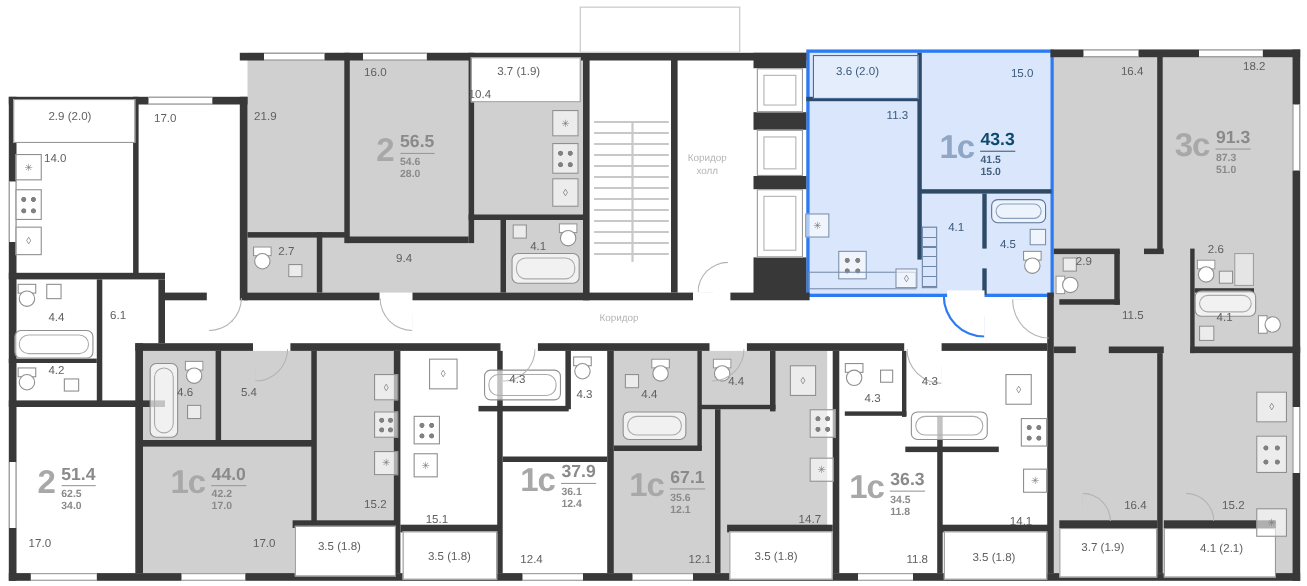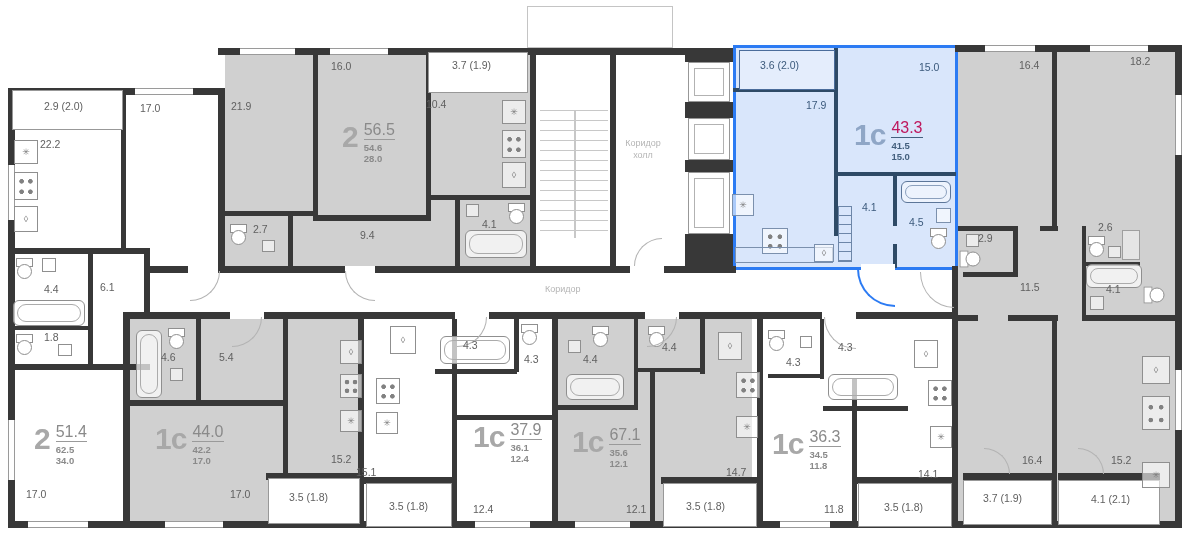--- a/index.html
+++ b/index.html
@@ -12,24 +12,24 @@
   .tb{position:absolute;border:1.5px solid #989898;background:#fff}
   .tb.inb{border-color:#4a6c9b;background:#e4edfc}
   .shaft i{position:absolute;left:5px;top:5px;right:5px;bottom:5px;border:1px solid #b2b2b2}
   .ol{position:absolute;border:1px solid #9f9f9f;background:rgba(255,255,255,.45)}
   .rlab{position:absolute;font-size:10.5px;line-height:1;color:#5f5f5f;white-space:nowrap}
   .rlab.bl{color:#3c5a7c}
   .rlab.lt{color:#b5b5b5;font-size:9px;text-align:center;line-height:1.3}
   .apt{position:absolute;display:flex;gap:6px;align-items:flex-start;line-height:1}
   .apt .t{font-size:30px;font-weight:700;color:#a8a8a8;letter-spacing:-1px}
   .apt .fr{display:flex;flex-direction:column}
-  .apt .tot{font-size:16px;font-weight:400;color:#8a8a8a;border-bottom:1.5px solid #9a9a9a;padding-bottom:1px;margin-bottom:2px}
+  .apt .tot{font-size:16px;font-weight:700;color:#8a8a8a;border-bottom:1.5px solid #9a9a9a;padding-bottom:1px;margin-bottom:2px}
   .apt .s{font-size:9.5px;font-weight:700;color:#8a8a8a;line-height:1.2}
   .apt.bl .t{color:#8fa6c6}
-  .apt.bl .tot{color:#be185d;border-color:#44607e}
+  .apt.bl .tot{color:#0c4a6e;border-color:#44607e}
   .apt.bl .s{color:#44607e}
   .sel{position:absolute;background:#d9e6fb;border:3px solid #2c7bf3}
   .tub{position:absolute;border:1.5px solid #8f8f8f;border-radius:6px;background:rgba(255,255,255,.7)}
   .tub i{position:absolute;left:3px;top:3px;right:3px;bottom:3px;border:1px solid #ababab;border-radius:9px}
   .tub.bl{border-color:#5c7699;background:#edf3fd}
   .tub.bl i{border-color:#8ba0bd}
   .wc{position:absolute;width:15px;height:20px}
   .wc:before{content:"";position:absolute;left:0;top:0;width:100%;height:7px;border:1px solid #8f8f8f;background:#fff}
   .wc:after{content:"";position:absolute;left:1px;top:6px;width:13px;height:13px;border:1px solid #8f8f8f;border-radius:50%;background:#fff}
   .wc.h{transform:rotate(-90deg)}
@@ -314,59 +314,59 @@
   <i class="door br" style="left:647px;top:317px;width:30px;height:30px"></i>
   <i class="door bl" style="left:824px;top:317px;width:32px;height:32px"></i>
   <i class="door bl" style="left:920px;top:272px;width:34px;height:36px"></i>
   <i class="door tr" style="left:984px;top:448px;width:26px;height:26px"></i>
   <i class="door tr" style="left:1078px;top:448px;width:26px;height:26px"></i>
 
   <i class="gap" style="left:861px;top:264px;width:34px;height:8px"></i>
   <i class="door bl blu" style="left:857px;top:269px;width:38px;height:38px"></i>
 
   <div class="rlab" style="left:44px;top:101px">2.9 (2.0)</div>
-  <div class="rlab" style="left:40px;top:139px">22.2</div>
+  <div class="rlab" style="left:40px;top:139px">14.0</div>
   <div class="rlab" style="left:140px;top:103px">17.0</div>
   <div class="rlab" style="left:44px;top:284px">4.4</div>
   <div class="rlab" style="left:100px;top:282px">6.1</div>
-  <div class="rlab" style="left:44px;top:332px">1.8</div>
+  <div class="rlab" style="left:44px;top:332px">4.2</div>
   <div class="rlab" style="left:26px;top:489px">17.0</div>
 
   <div class="rlab" style="left:231px;top:101px">21.9</div>
   <div class="rlab" style="left:331px;top:61px">16.0</div>
-  <div class="rlab" style="left:426px;top:99px">10.4</div>
+  <div class="rlab" style="left:426px;top:81px">10.4</div>
   <div class="rlab" style="left:452px;top:60px">3.7 (1.9)</div>
   <div class="rlab" style="left:253px;top:224px">2.7</div>
   <div class="rlab" style="left:360px;top:230px">9.4</div>
   <div class="rlab" style="left:482px;top:219px">4.1</div>
 
   <div class="rlab bl" style="left:760px;top:60px">3.6 (2.0)</div>
   <div class="rlab bl" style="left:919px;top:62px">15.0</div>
-  <div class="rlab bl" style="left:806px;top:100px">17.9</div>
+  <div class="rlab bl" style="left:806px;top:100px">11.3</div>
   <div class="rlab bl" style="left:862px;top:202px">4.1</div>
   <div class="rlab bl" style="left:909px;top:217px">4.5</div>
 
   <div class="rlab" style="left:1019px;top:60px">16.4</div>
   <div class="rlab" style="left:1130px;top:56px">18.2</div>
   <div class="rlab" style="left:978px;top:233px">2.9</div>
   <div class="rlab" style="left:1098px;top:222px">2.6</div>
   <div class="rlab" style="left:1020px;top:282px">11.5</div>
   <div class="rlab" style="left:1106px;top:284px">4.1</div>
   <div class="rlab" style="left:1022px;top:455px">16.4</div>
   <div class="rlab" style="left:1111px;top:455px">15.2</div>
   <div class="rlab" style="left:983px;top:493px">3.7 (1.9)</div>
   <div class="rlab" style="left:1091px;top:494px">4.1 (2.1)</div>
 
   <div class="rlab" style="left:161px;top:352px">4.6</div>
   <div class="rlab" style="left:219px;top:352px">5.4</div>
   <div class="rlab" style="left:230px;top:489px">17.0</div>
   <div class="rlab" style="left:331px;top:454px">15.2</div>
   <div class="rlab" style="left:289px;top:492px">3.5 (1.8)</div>
 
-  <div class="rlab" style="left:356px;top:467px">15.1</div>
+  <div class="rlab" style="left:387px;top:467px">15.1</div>
   <div class="rlab" style="left:463px;top:340px">4.3</div>
   <div class="rlab" style="left:524px;top:354px">4.3</div>
   <div class="rlab" style="left:473px;top:504px">12.4</div>
   <div class="rlab" style="left:389px;top:501px">3.5 (1.8)</div>
 
   <div class="rlab" style="left:583px;top:354px">4.4</div>
   <div class="rlab" style="left:662px;top:342px">4.4</div>
   <div class="rlab" style="left:726px;top:467px">14.7</div>
   <div class="rlab" style="left:626px;top:504px">12.1</div>
   <div class="rlab" style="left:686px;top:501px">3.5 (1.8)</div>
@@ -400,20 +400,28 @@
       </span>
   </div>
   <div class="apt bl" style="left:854px;top:120px">
     <span class="t">1с</span>
     <span class="fr">
         <span class="tot">43.3</span>
         <span class="s">41.5</span>
         <span class="s">15.0</span>
       </span>
   </div>
+  <div class="apt" style="left:1068px;top:118px">
+    <span class="t">3с</span>
+    <span class="fr">
+        <span class="tot">91.3</span>
+        <span class="s">87.3</span>
+        <span class="s">51.0</span>
+      </span>
+  </div>
   <div class="apt" style="left:155px;top:424px">
     <span class="t">1с</span>
     <span class="fr">
         <span class="tot">44.0</span>
         <span class="s">42.2</span>
         <span class="s">17.0</span>
       </span>
   </div>
   <div class="apt" style="left:473px;top:422px">
     <span class="t">1с</span>

